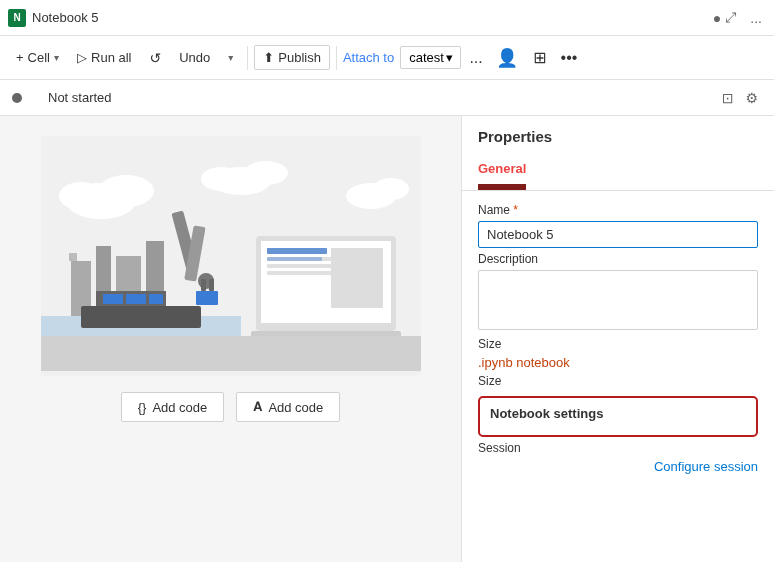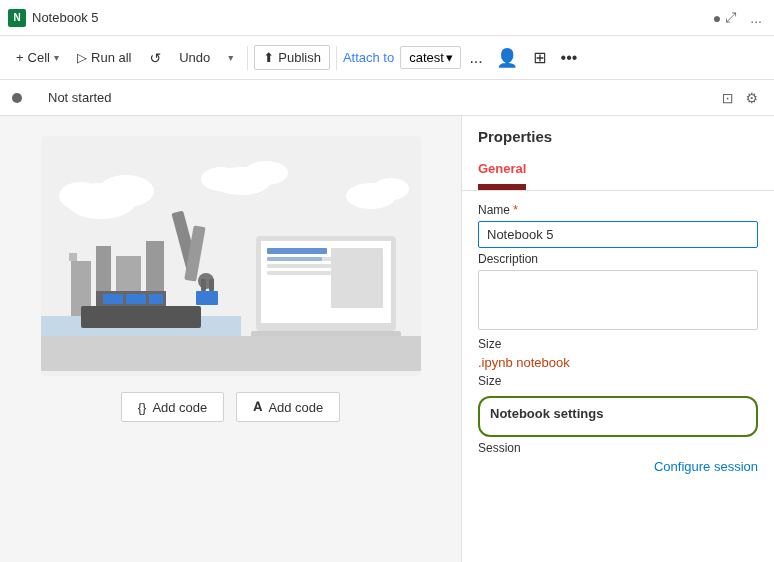--- a/index.html
+++ b/index.html
@@ -88,21 +88,21 @@
     }
     .textarea-input {
       width: 100%; padding: 5px 8px; border: 1px solid #d0d0d0; border-radius: 2px;
       font-size: 13px; outline: none; color: #333; resize: none; height: 60px;
     }
     .field-value { font-size: 13px; color: #c2410c; }
     .field-value.link { color: #0078d4; cursor: pointer; text-align: right; }
 
     
     .settings-box {
-      border: 2px solid #4d7c0f; border-radius: 12px; padding: 8px 10px;
+      border: 2px solid #b91c1c; border-radius: 5px; padding: 8px 10px;
     }
     .settings-box-title { font-size: 13px; font-weight: 600; color: #333; margin-bottom: 6px; }
     .checkbox-row { display: flex; align-items: center; gap: 6px; }
     .checkbox-input {
       width: 16px; height: 16px; accent-color: #0078d4; cursor: pointer;
     }
     .checkbox-label { font-size: 13px; color: #333; }
 
     
     .illustration-svg { width: 100%; height: 100%; }

